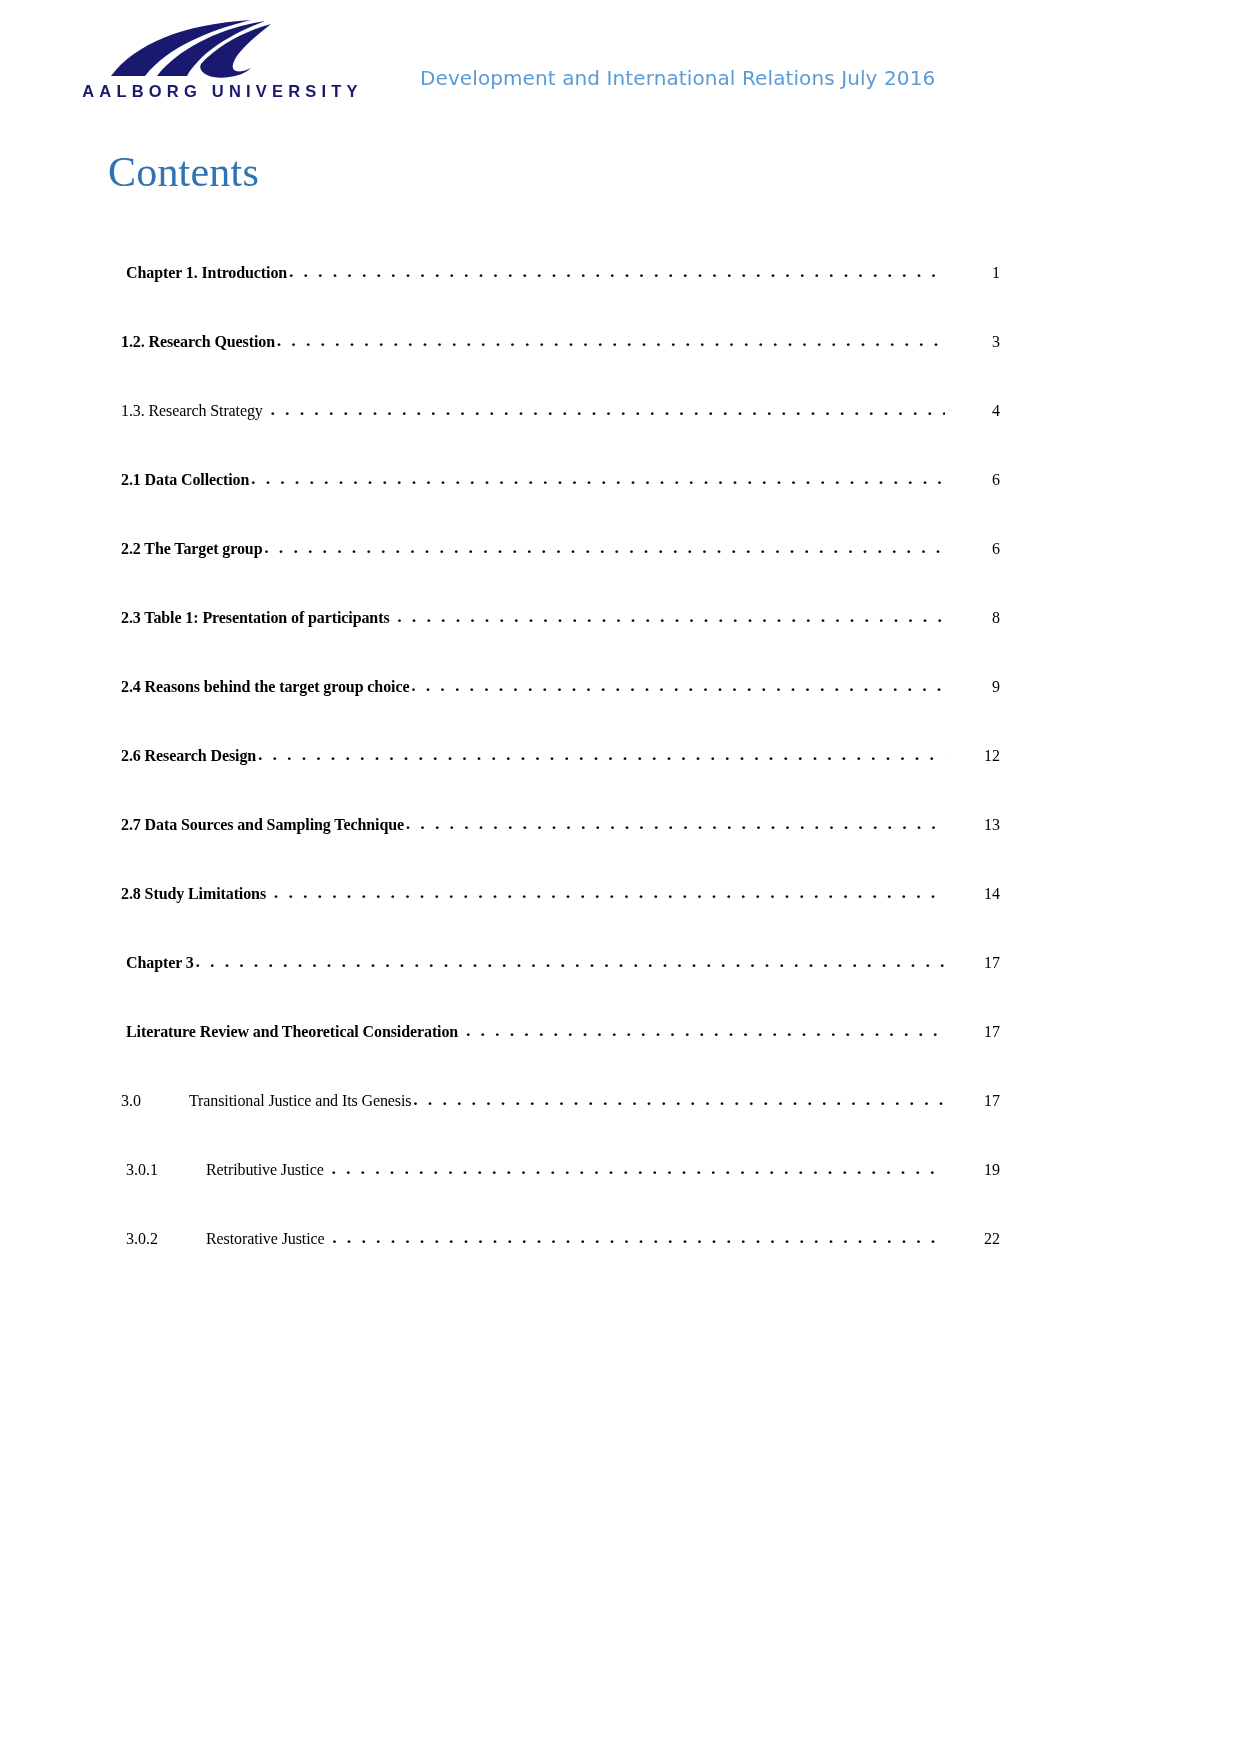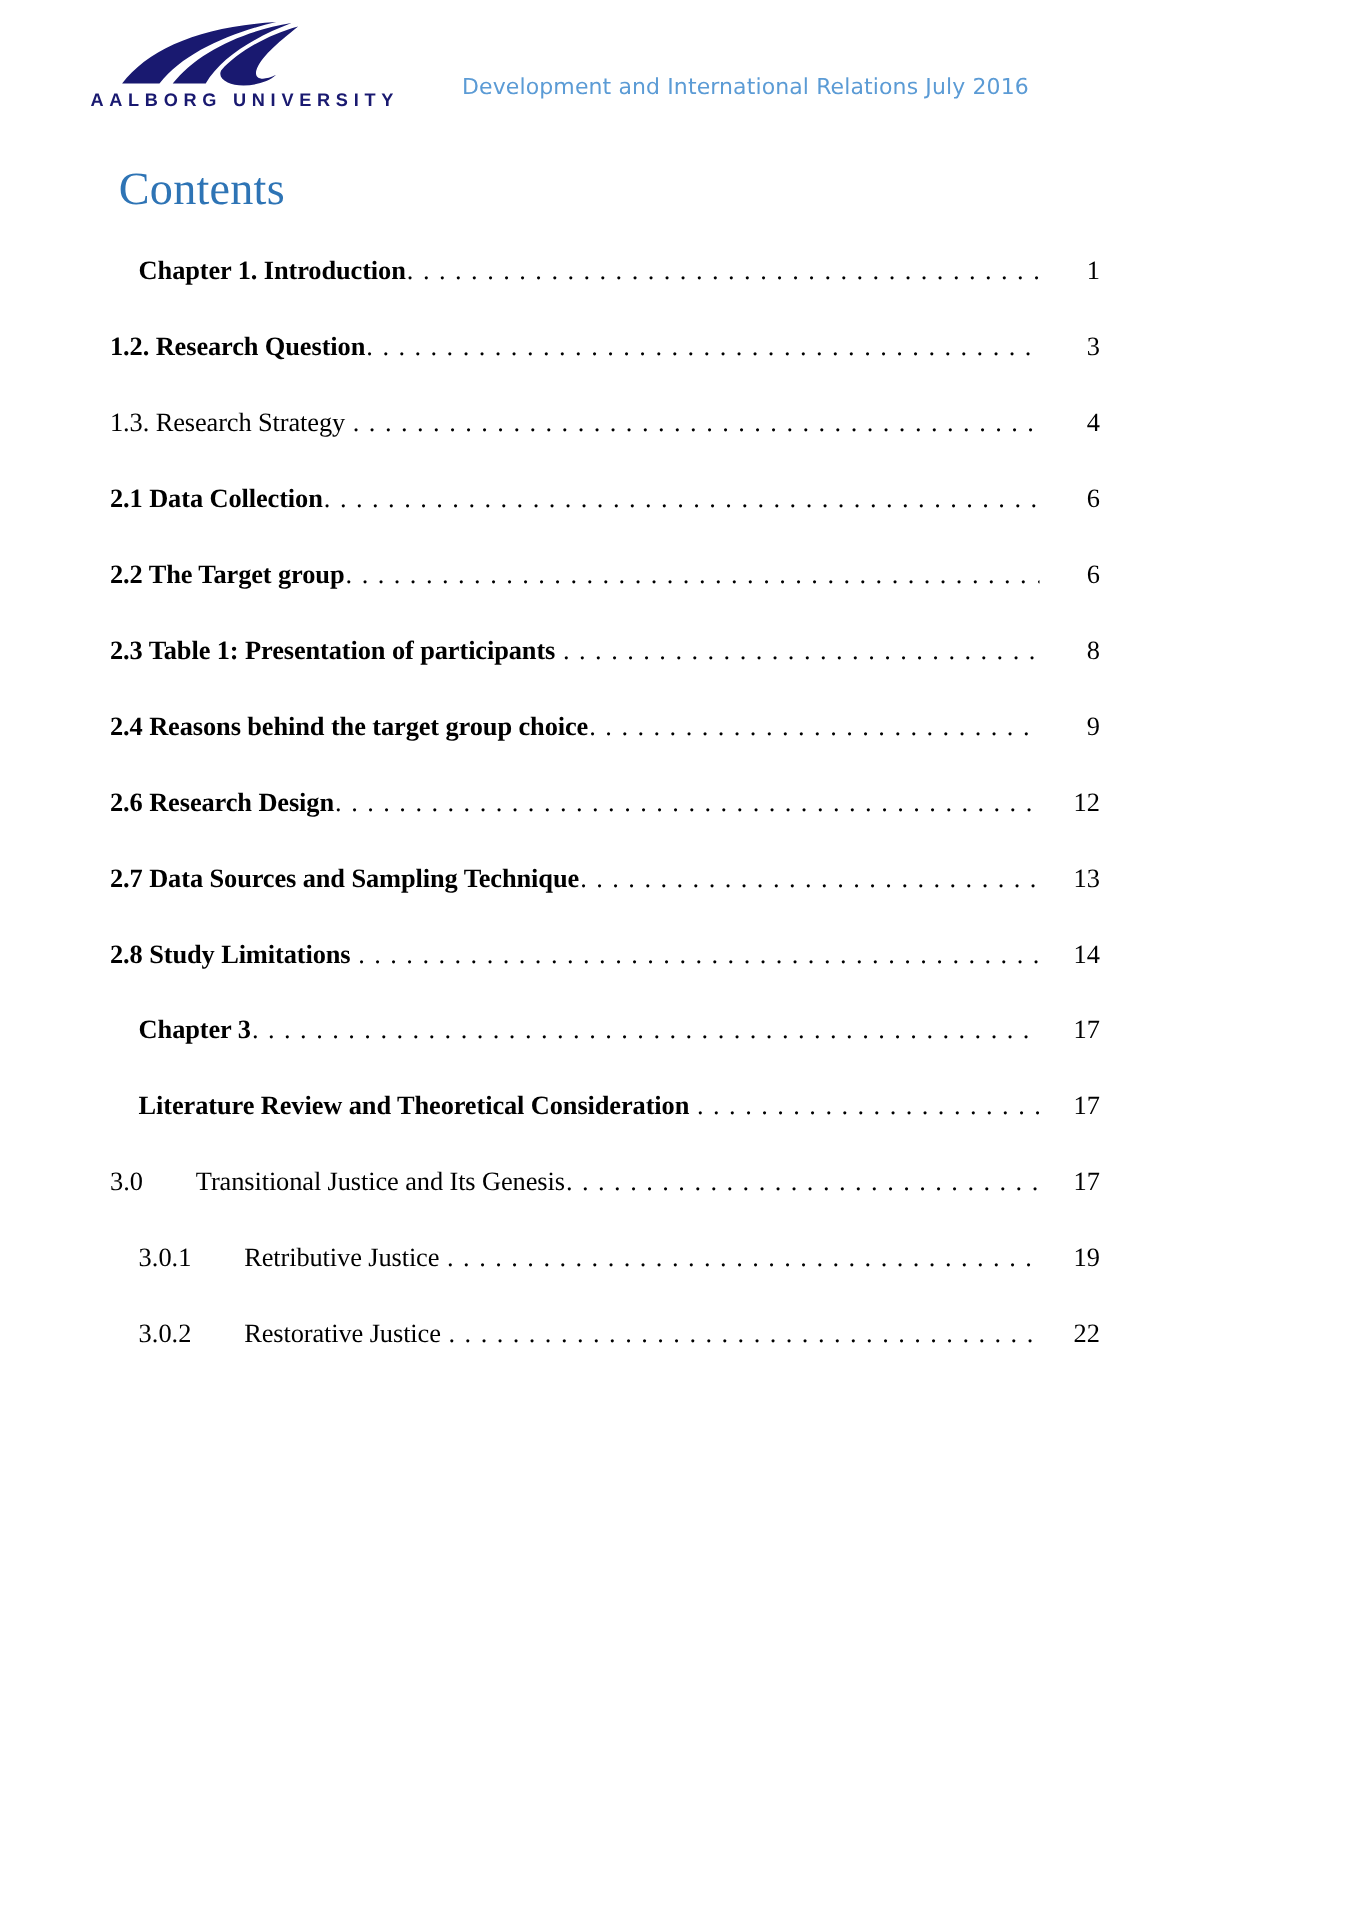--- a/index.html
+++ b/index.html
@@ -79,23 +79,23 @@
   
   .toc {
     position: absolute;
     left: 100px;
     top: 212px;
     width: 900px;
   }
 
   .toc-row {
     display: flex;
-    align-items: center;
+    align-items: flex-end;
     height: 69px;
-    font-size: 24px;
+    font-size: 16px;
     line-height: 1;
     white-space: nowrap;
   }
 
   .toc-label {
     flex: 0 0 auto;
     letter-spacing: -0.1px;
   }
   .toc-num-col {
     flex: 0 0 auto;
@@ -123,21 +123,21 @@
     text-align: right;
     padding-left: 8px;
   }
 
   
   .w-bold  .toc-label,
   .w-bold  .toc-num-col { font-weight: 700; }
   .w-norm  .toc-label,
   .w-norm  .toc-num-col { font-weight: 400; }
 
-  .ind-0 { padding-left: 0px; }
+  .ind-0 { padding-left: 0px; margin-left: 21px; }
   .ind-1 { padding-left: 26px; }
 
   .gap-sm .toc-leader { margin-left: 7px; }
 
   
   .tabgap { display: inline-block; width: 48px; }
 </style>
 </head>
 <body>
 

